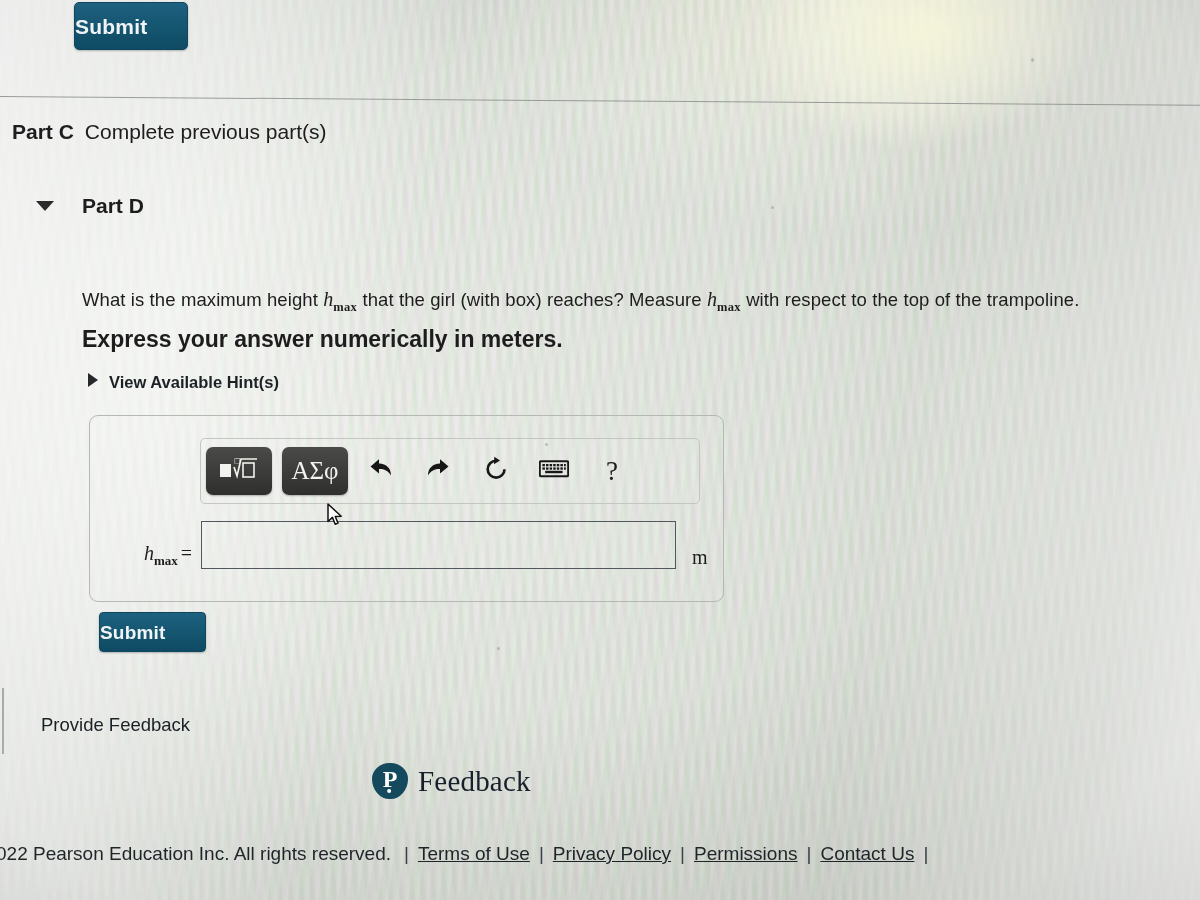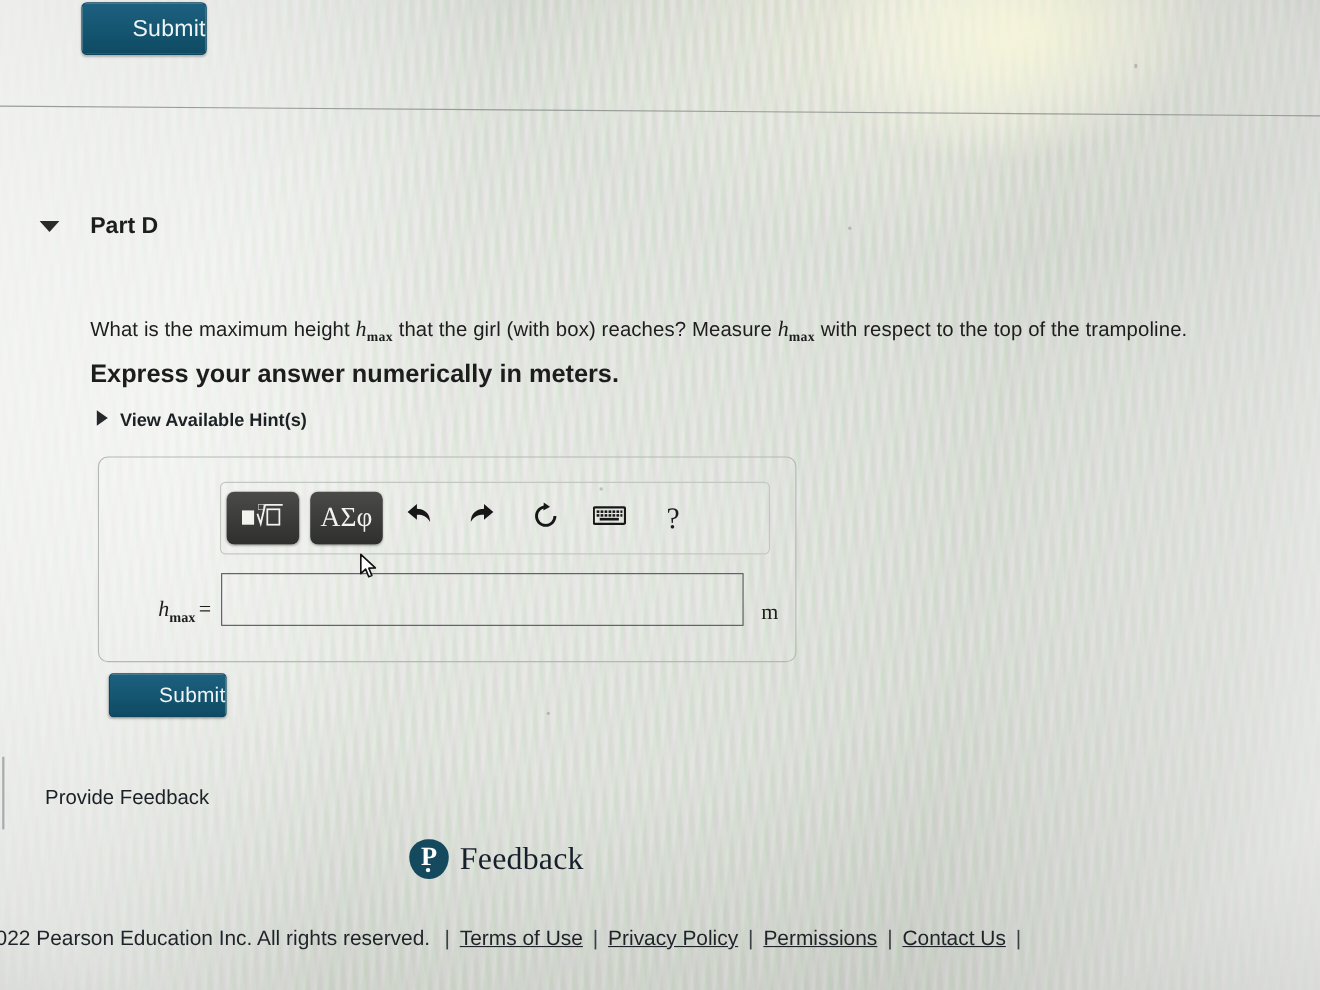--- a/index.html
+++ b/index.html
@@ -113,25 +113,26 @@
   
   .btn-submit {
     position: absolute;
     background: linear-gradient(180deg, #1d6080 0%, #14556f 55%, #0f4a63 100%);
     color: #f0f4f6;
     border: 1px solid #0d465e;
     border-radius: 5px;
     font-size: 21px;
     font-family: "Liberation Sans", sans-serif;
     letter-spacing: .2px;
-    text-align: right;
+    text-align: left;
     cursor: pointer;
     box-shadow: 0 1px 2px rgba(0,0,0,0.25);
     padding: 0;
     line-height: 1;
+    font-weight: bold;
   }
   #submit-top {
     left: 74px; top: 2px;
     width: 114px; height: 48px;
   }
   #submit-bottom {
     left: 99px; top: 612px;
     width: 107px; height: 40px;
     font-size: 19px;
     border-radius: 4px;
@@ -416,20 +417,23 @@
 </div>
 
 <div id="content">
 
   <div class="edge-line"></div>
 
   <button class="btn-submit" id="submit-top">Submit</button>
 
   <div class="divider"></div>
 
+  <div class="part-c-row">
+    <span class="plabel">Part C</span><span>Complete previous part(s)</span>
+  </div>
 
   <div class="part-d-row">
     <span class="tri-down"></span>
     <span class="part-d-title">Part D</span>
   </div>
 
   <div class="q-text">
     <span>What is the maximum height </span><span class="mathvar"><span>h</span><sub>max</sub></span><span> that the girl (with box) reaches? Measure </span><span class="mathvar"><span>h</span><sub>max</sub></span><span> with respect to the top of the trampoline.</span>
   </div>
 

